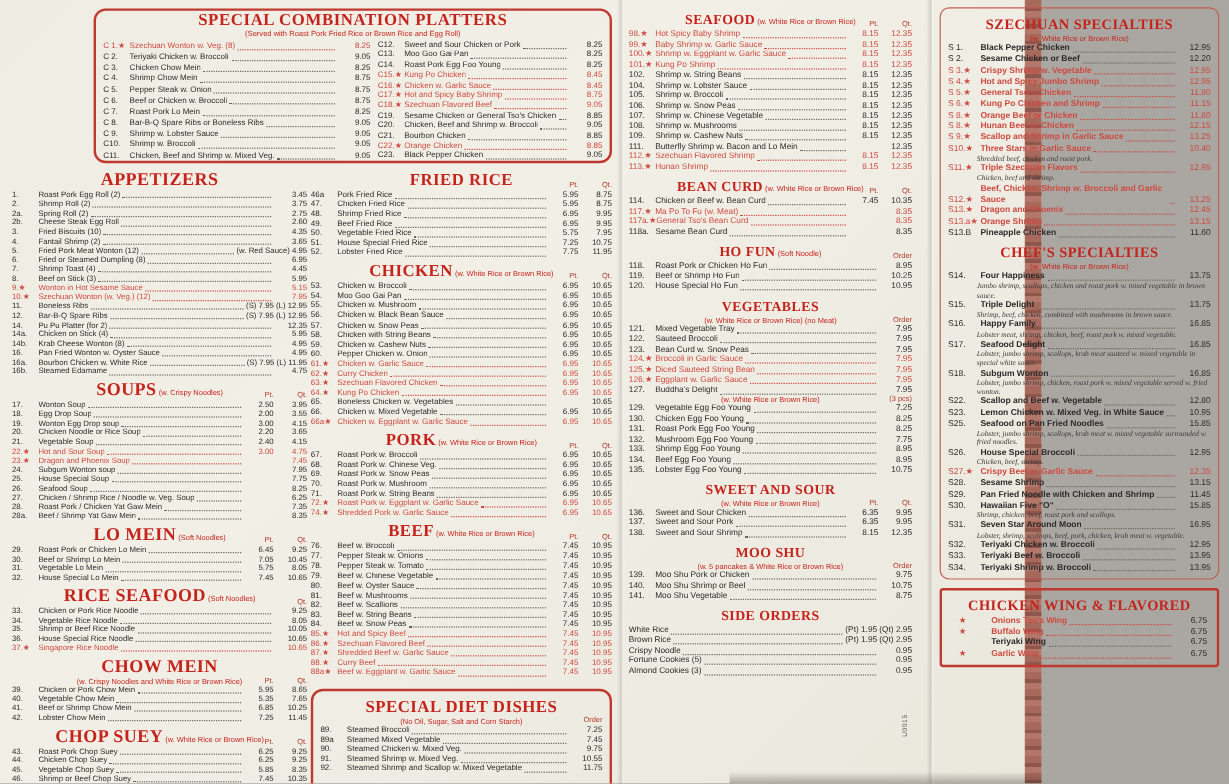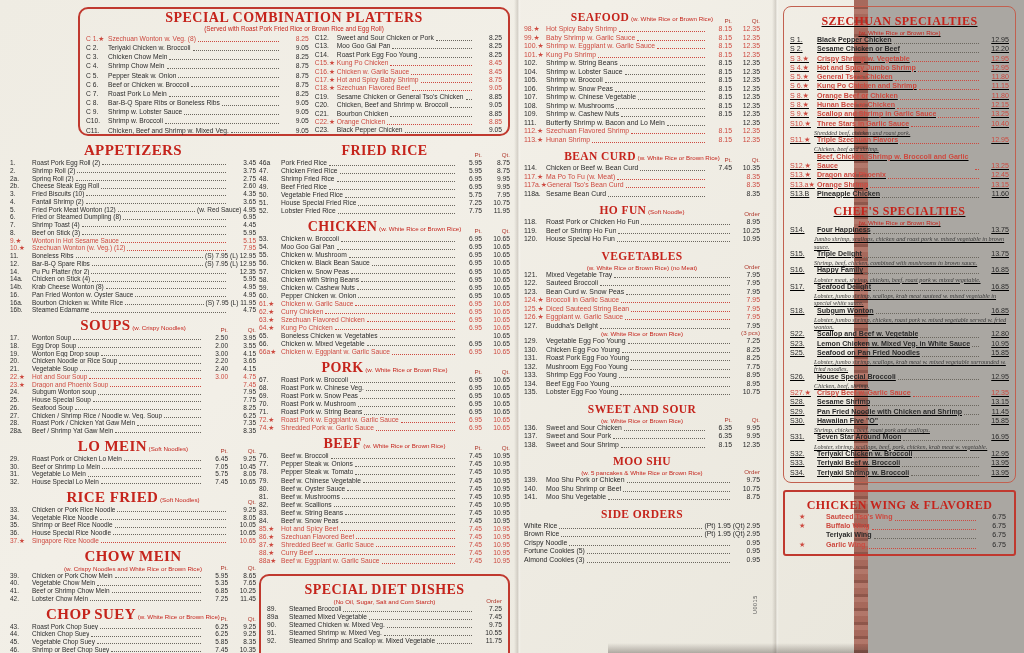--- a/index.html
+++ b/index.html
@@ -66,21 +66,21 @@
   .combo-left{flex:0 0 55%;padding-right:6px;box-sizing:border-box;}
   .combo-right{flex:1;}
   #combo .row{font-size:6.7px;line-height:9.15px;}
   #combo .combo-right .row{line-height:8.4px;}
 
   
   .diet-box{border:2px solid #c0392f;border-radius:10px;margin-top:9px;padding:2px 6px 16px 6px;}
   .diet-box .sec-title{font-size:12.5px;}
 
   
-  .spec-box{border:1.5px solid #c2604f;border-radius:8px;padding:2px 6px 4px 6px;text-decoration:underline;}
+  .spec-box{border:1.5px solid #c2604f;border-radius:8px;padding:2px 6px 4px 6px;}
   .wing-box{border:2px solid #c0392f;border-radius:3px;margin-top:7px;padding:1px 8px 4px 8px;}
   .wing-box .sec-title{font-size:13.5px;line-height:16px;font-family:Liberation Serif, serif;}
   .wing-box .row{font-size:8.6px;line-height:13.2px;}
   .wing-box .row .num{flex:0 0 30px;padding-left:6px;color:#cd4a40;}
   .wing-box .row .name{font-weight:normal;}
   .wing-box .row.spicy .name{color:#cd4a40;}
   .wing-box .row{color:#2b2b2b;}
   .wing-box .row .p2{color:#2b2b2b;}
   .side-code{position:absolute;left:752px;top:614px;font-size:5.5px;color:#555;
     transform:rotate(-90deg);transform-origin:left top;letter-spacing:.5px;}
@@ -492,21 +492,21 @@
         </div>
         <div class="row">
           <span class="num">32.</span>
           <span class="name">House Special Lo Mein</span>
           <span class="dots"></span>
           <span class="p1">7.45</span>
           <span class="p2">10.65</span>
         </div>
       </div>
       <div class="section">
-        <div class="sec-head"><span class="sec-title">RICE FRIED</span><span class="sec-note"> (Soft Noodles)</span><div class="heads">
+        <div class="sec-head"><span class="sec-title">RICE SEAFOOD</span><span class="sec-note"> (Soft Noodles)</span><div class="heads">
             <span class="hc1"></span>
             <span class="hc2">Qt.</span>
           </div></div>
         <div class="row">
           <span class="num">33.</span>
           <span class="name">Chicken or Pork Rice Noodle</span>
           <span class="dots"></span>
           <span class="p2">9.25</span>
         </div>
         <div class="row">
@@ -1524,21 +1524,21 @@
             <span class="dots"></span>
             <span class="p2">13.95</span>
           </div>
         </div>
       </div>
       <div class="wing-box">
         <div class="section">
           <div class="sec-head"><span class="sec-title">CHICKEN WING &amp; FLAVORED</span></div>
           <div class="row spicy">
             <span class="num">★</span>
-            <span class="name">Sauteed Tso's Wing</span>
+            <span class="name">Onions Tso's Wing</span>
             <span class="dots"></span>
             <span class="p2">6.75</span>
           </div>
           <div class="row spicy">
             <span class="num">★</span>
             <span class="name">Buffalo Wing</span>
             <span class="dots"></span>
             <span class="p2">6.75</span>
           </div>
           <div class="row">

